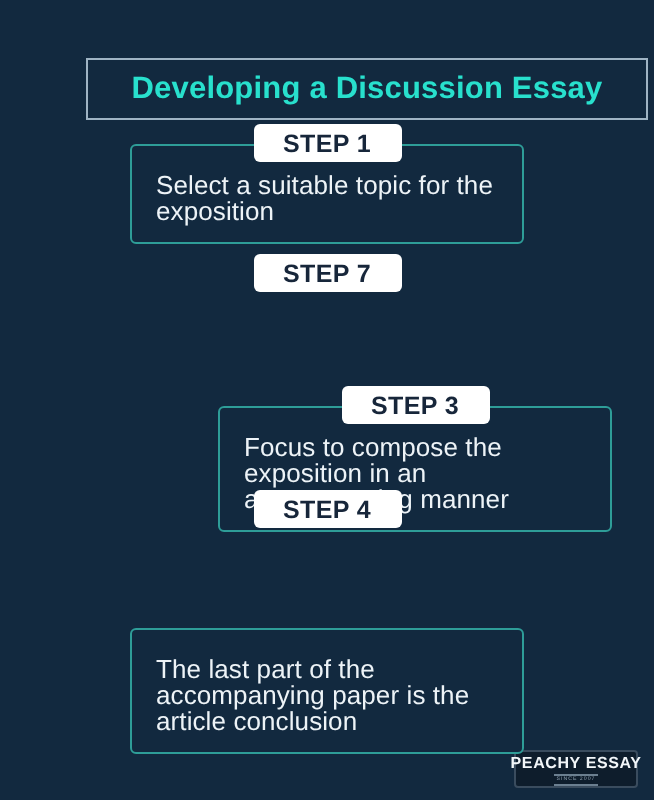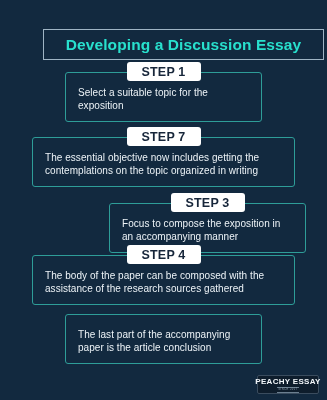--- a/index.html
+++ b/index.html
@@ -80,21 +80,21 @@
     border-radius: 3px;
     background: #12293f;
     padding: 13px 12px 9px 12px;
     z-index: 1;
   }
   .step-body.narrow { width: 197px; }
   .step-body.wide   { width: 263px; }
 
   .step-text {
     color: #edf3f7;
-    font-size: 10px;
+    font-size: 13px;
     line-height: 13px;
     letter-spacing: 0.05px;
   }
 
   
   .logo {
     position: absolute;
     right: 8px;
     bottom: 6px;
     width: 62px;
@@ -144,40 +144,34 @@
     </div>
     <div class="step-body narrow">
       <div class="step-text">Select a suitable topic for the exposition</div>
     </div>
   </div>
 
   <div class="step" style="top:127px;">
     <div class="step-badge">
       <span class="step-badge-text">STEP 7</span>
     </div>
-    <div class="step-body wide">
-      <div class="step-text">The essential objective now includes getting the contemplations on the topic organized in writing</div>
-    </div>
   </div>
 
   <div class="step" style="top:193px;padding-left:44px;">
     <div class="step-badge">
       <span class="step-badge-text">STEP 3</span>
     </div>
     <div class="step-body narrow">
       <div class="step-text">Focus to compose the exposition in an accompanying manner</div>
     </div>
   </div>
 
   <div class="step" style="top:245px;">
     <div class="step-badge">
       <span class="step-badge-text">STEP 4</span>
-    </div>
-    <div class="step-body wide">
-      <div class="step-text">The body of the paper can be composed with the assistance of the research sources gathered</div>
     </div>
   </div>
 
   <div class="step" style="top:323px;">
     <div class="step-body narrow">
       <div class="step-text">The last part of the accompanying paper is the article conclusion</div>
     </div>
   </div>
 
   <div class="logo">

